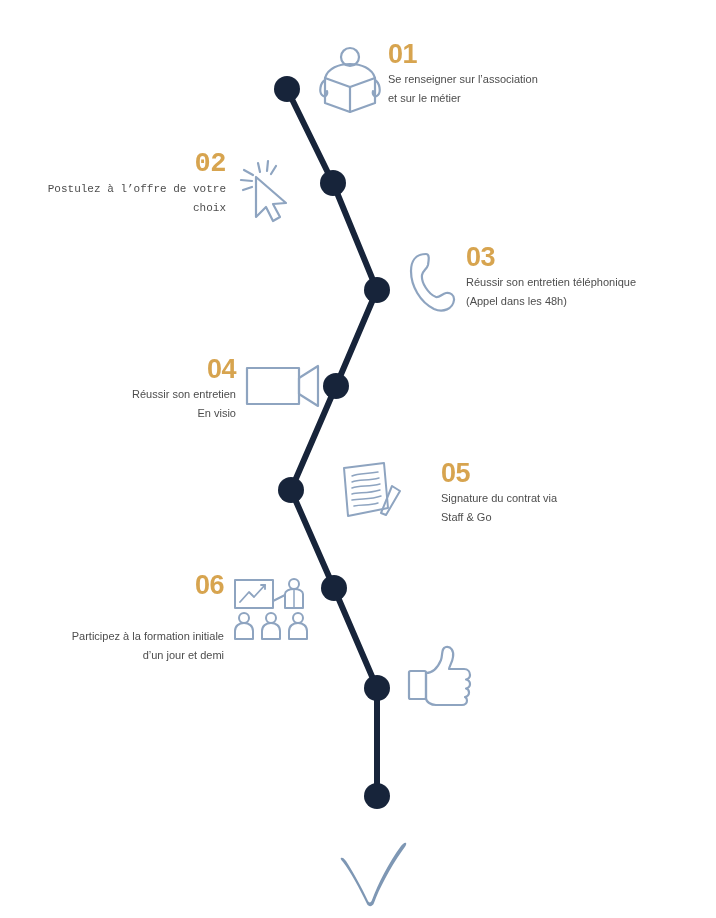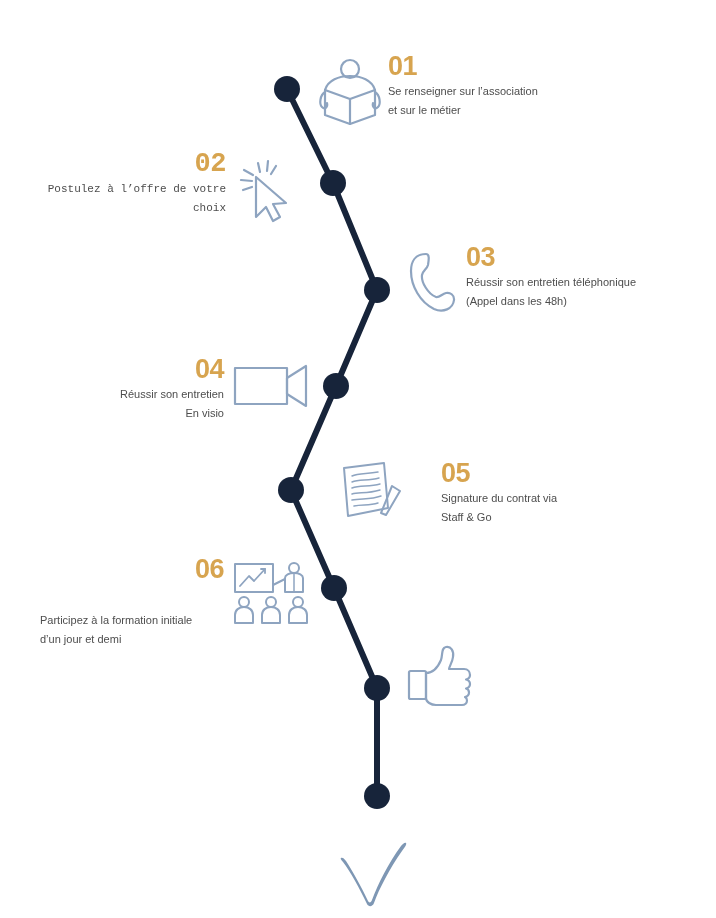--- a/index.html
+++ b/index.html
@@ -73,21 +73,21 @@
       <circle cx="333" cy="183" r="13" fill="#17243a"></circle>
       <circle cx="377" cy="290" r="13" fill="#17243a"></circle>
       <circle cx="336" cy="386" r="13" fill="#17243a"></circle>
       <circle cx="291" cy="490" r="13" fill="#17243a"></circle>
       <circle cx="334" cy="588" r="13" fill="#17243a"></circle>
       <circle cx="377" cy="688" r="13" fill="#17243a"></circle>
       <circle cx="377" cy="796" r="13" fill="#17243a"></circle>
     </g>
 </svg>
 
-<div class="step right" style="left:318px; top:45px;margin-top:12px;">
+<div class="step right" style="left:318px; top:45px;">
   <span class="step-icon">
     <svg class="icon-svg" width="64" height="72" viewBox="0 0 64 72">
       <g fill="none" stroke="#8ea4c0" stroke-width="2.2" stroke-linecap="round" stroke-linejoin="round">
         <circle cx="32" cy="12" r="9"></circle>
         <path d="M7 33 C10 23 21 19 32 19 C43 19 54 23 57 33"></path>
         <path d="M7 33 L32 42 L57 33"></path>
         <path d="M7 33 L7 58 L32 67 L57 58 L57 33"></path>
         <path d="M32 42 L32 67"></path>
         <path d="M7 35 C2 38 1 47 4 50 C7 53 10 50 9 46"></path>
         <path d="M57 35 C62 38 63 47 60 50 C57 53 54 50 55 46"></path>
@@ -129,21 +129,21 @@
       </g>
     </svg>
   </span>
   <div class="step-body">
     <div class="step-number">03</div>
     <div class="step-desc">Réussir son entretien téléphonique
 (Appel dans les 48h)</div>
   </div>
 </div>
 
-<div class="step left" style="left:92px; top:360px; width:218px;">
+<div class="step left" style="left:104px; top:360px; width:218px;">
   <span class="step-icon">
     <svg class="icon-svg" width="78" height="52" viewBox="0 0 78 52">
       <g fill="none" stroke="#8ea4c0" stroke-width="2.2" stroke-linecap="round" stroke-linejoin="round">
         <rect x="3" y="8" width="52" height="36"></rect>
         <path d="M55 18 L74 6 L74 46 L55 34 Z"></path>
       </g>
     </svg>
   </span>
   <div class="step-body" style="flex:1 1 auto;">
     <div class="step-number">04</div>
@@ -167,21 +167,21 @@
       </g>
     </svg>
   </span>
   <div class="step-body" style="top:2px;margin-left:35px;">
     <div class="step-number">05</div>
     <div class="step-desc">Signature du contrat via
 Staff &amp; Go</div>
   </div>
 </div>
 
-<div class="step left" style="left:40px; top:560px; width:270px;">
+<div class="step left" style="left:40px; top:576px; width:270px;">
   <span class="step-icon">
     <svg class="icon-svg" width="78" height="68" viewBox="0 0 78 68">
       <g fill="none" stroke="#8ea4c0" stroke-width="2.0" stroke-linecap="round" stroke-linejoin="round">
         <rect x="3" y="4" width="38" height="28"></rect>
         <path d="M8 26 L17 16 L22 21 L33 9" stroke-width="1.8"></path>
         <path d="M29 9 L33 9 L33 13" stroke-width="1.8"></path>
         <circle cx="62" cy="8" r="5"></circle>
         <path d="M53 32 L53 18 C53 15 57 13 62 13 C67 13 71 15 71 18 L71 32 Z"></path>
         <path d="M62 14 L62 32" stroke-width="1.5"></path>
         <path d="M53 19 L41 25" stroke-width="2"></path>
@@ -189,21 +189,21 @@
         <path d="M3 63 L3 55 C3 50 7 47 12 47 C17 47 21 50 21 55 L21 63 Z"></path>
         <circle cx="39" cy="42" r="5"></circle>
         <path d="M30 63 L30 55 C30 50 34 47 39 47 C44 47 48 50 48 55 L48 63 Z"></path>
         <circle cx="66" cy="42" r="5"></circle>
         <path d="M57 63 L57 55 C57 50 61 47 66 47 C71 47 75 50 75 55 L75 63 Z"></path>
       </g>
     </svg>
   </span>
   <div class="step-body" style="flex:1 1 auto;">
     <div class="step-number">06</div>
-    <div class="step-desc" style="text-align:left;margin-top:28px;">Participez à la formation initiale
+    <div class="step-desc" style="text-align:right;margin-top:28px;">Participez à la formation initiale
 d’un jour et demi</div>
   </div>
 </div>
 
 <div class="step right" style="left:406px; top:643px;">
   <span class="step-icon">
     <svg class="icon-svg" width="68" height="64" viewBox="0 0 68 64">
       <g fill="none" stroke="#8ea4c0" stroke-width="2.2" stroke-linecap="round" stroke-linejoin="round">
         <rect x="3" y="28" width="17" height="28" rx="1.5"></rect>
         <path d="M20 30 C27 30 32 24 35 17 C37 11 35 5 40 4 C45 3 48 8 47 14 C46.5 19 43 24 43 26 L58 26 C62 26 64 29 64 32 C64 34.5 62 36 60 36.5 C62.5 37 64 38.5 64 41 C64 43.5 62 45 60 45.5 C62 46 63 47.5 63 49.5 C63 52 61 53.5 59 54 C60.5 54.8 61 56 61 57.5 C61 60 59 62 56 62 L30 62 C25 62 20 59 20 55 Z"></path>

